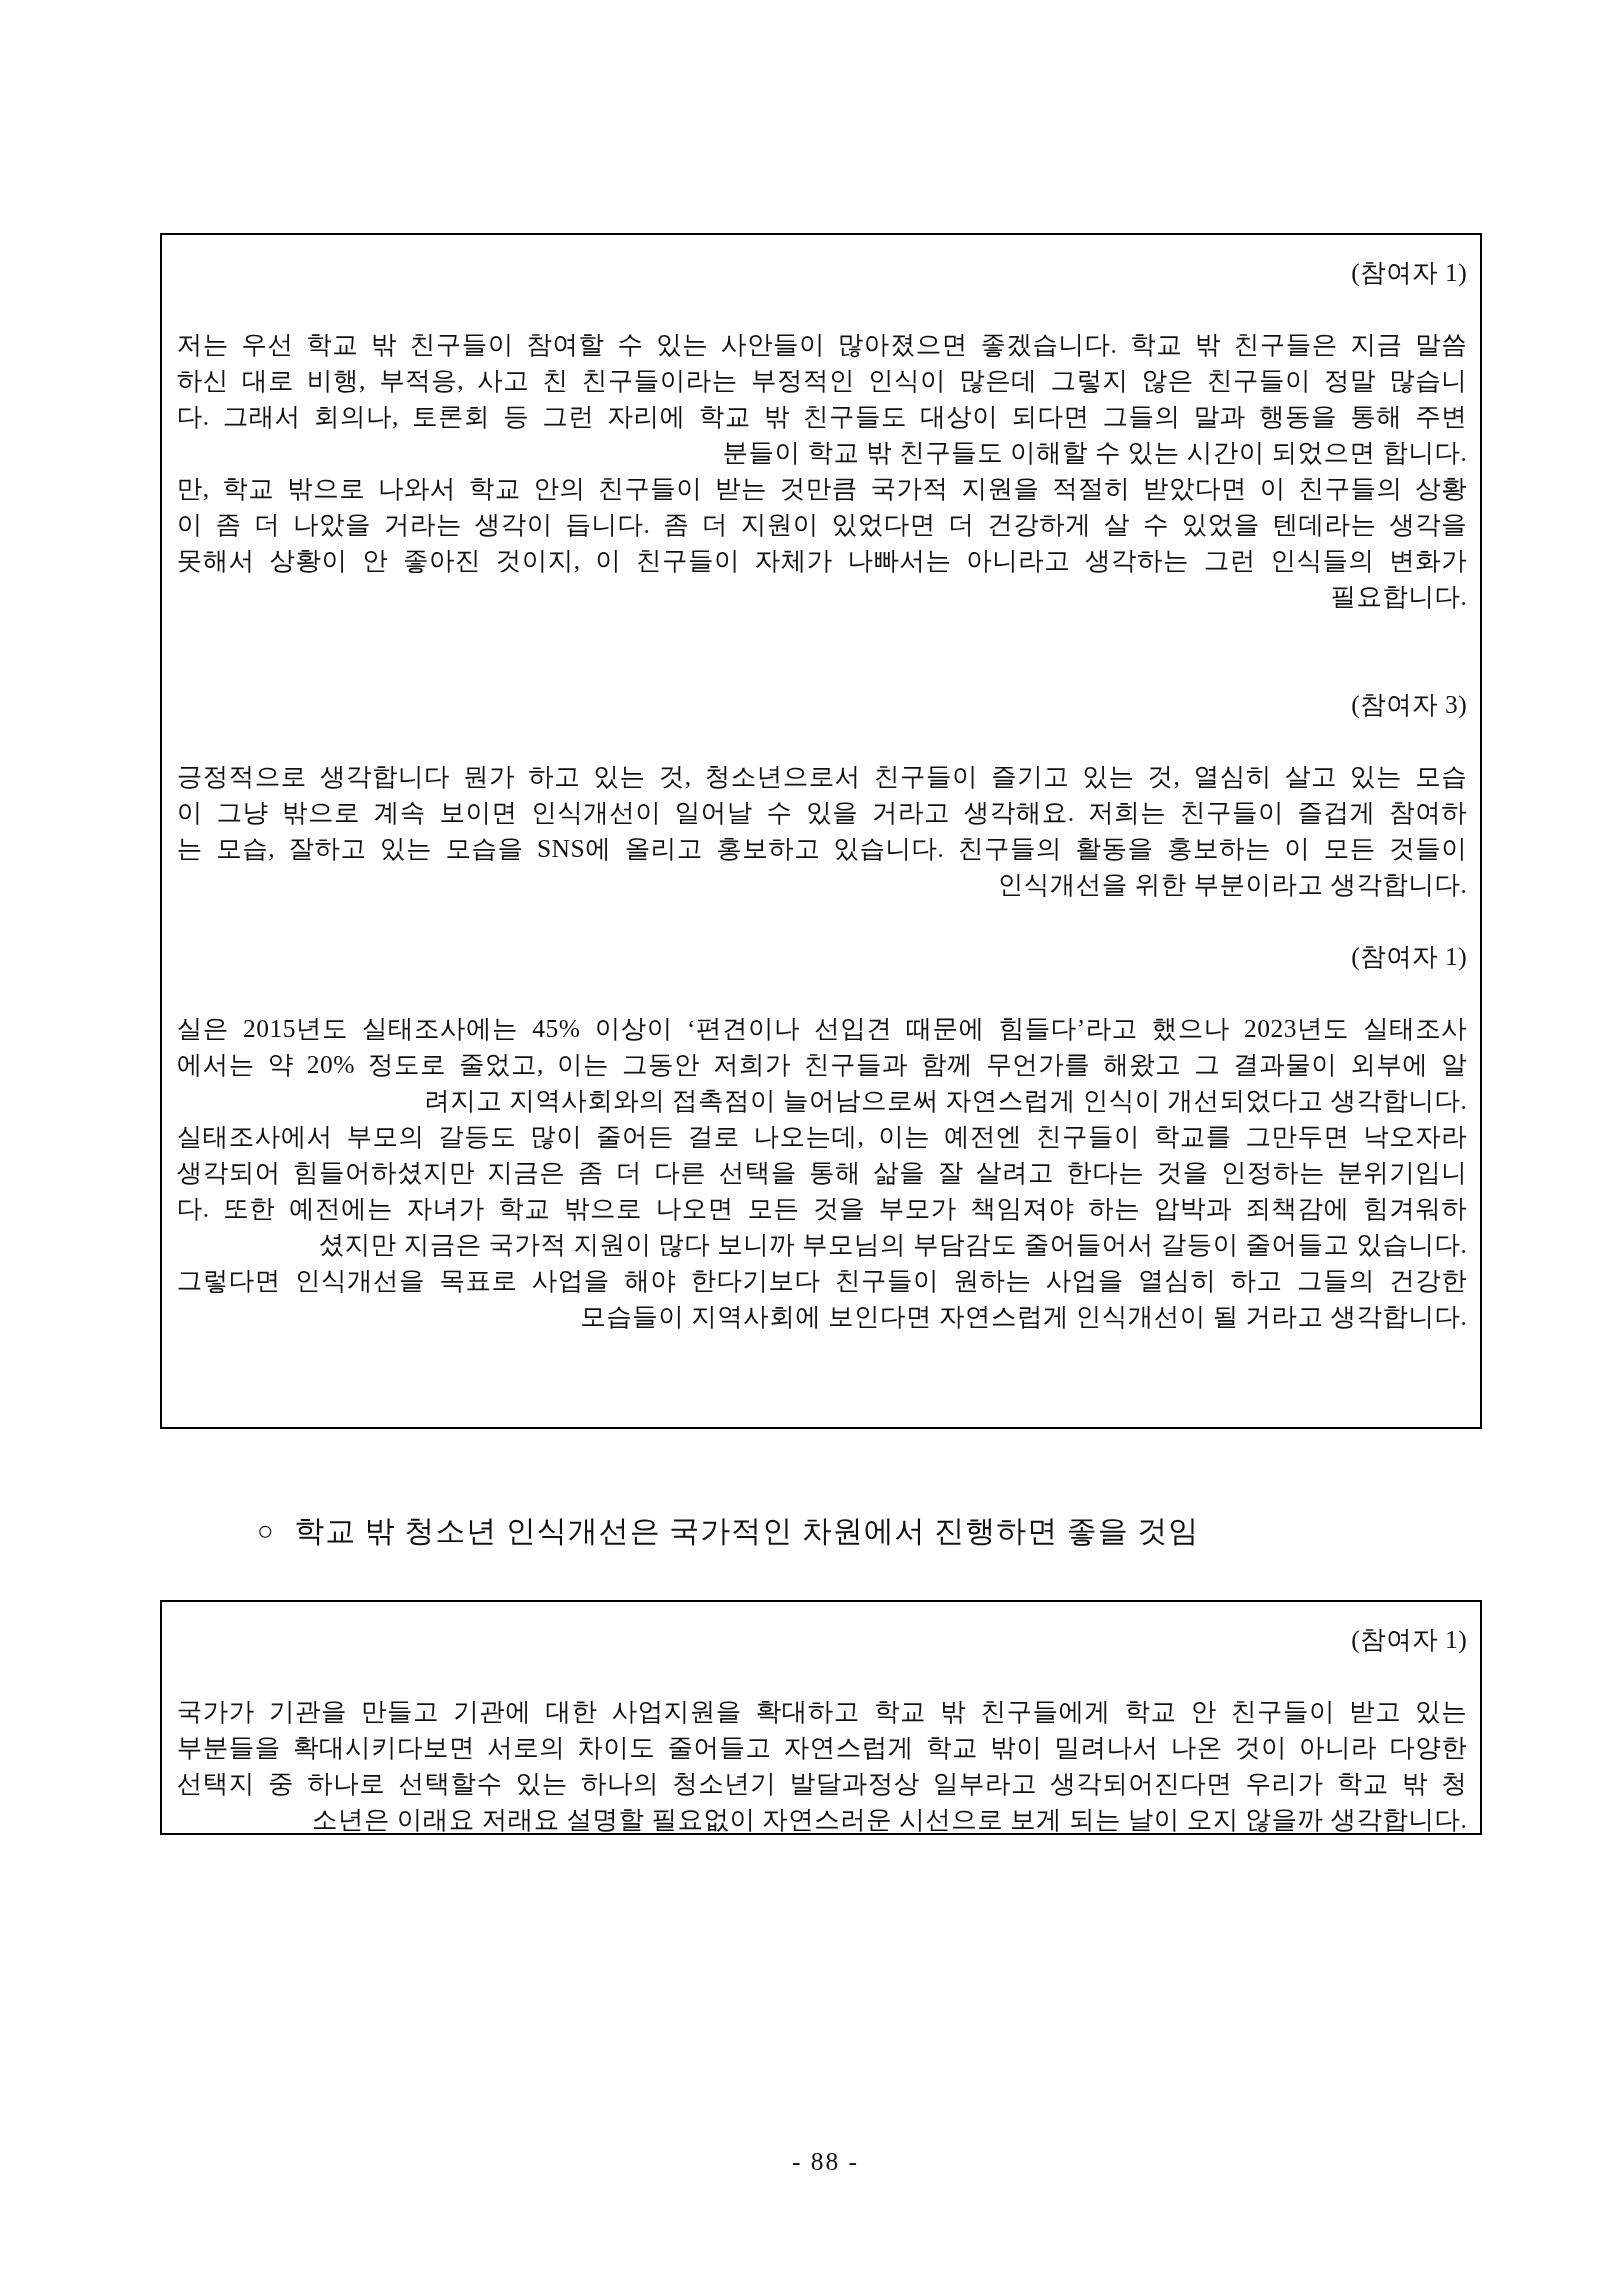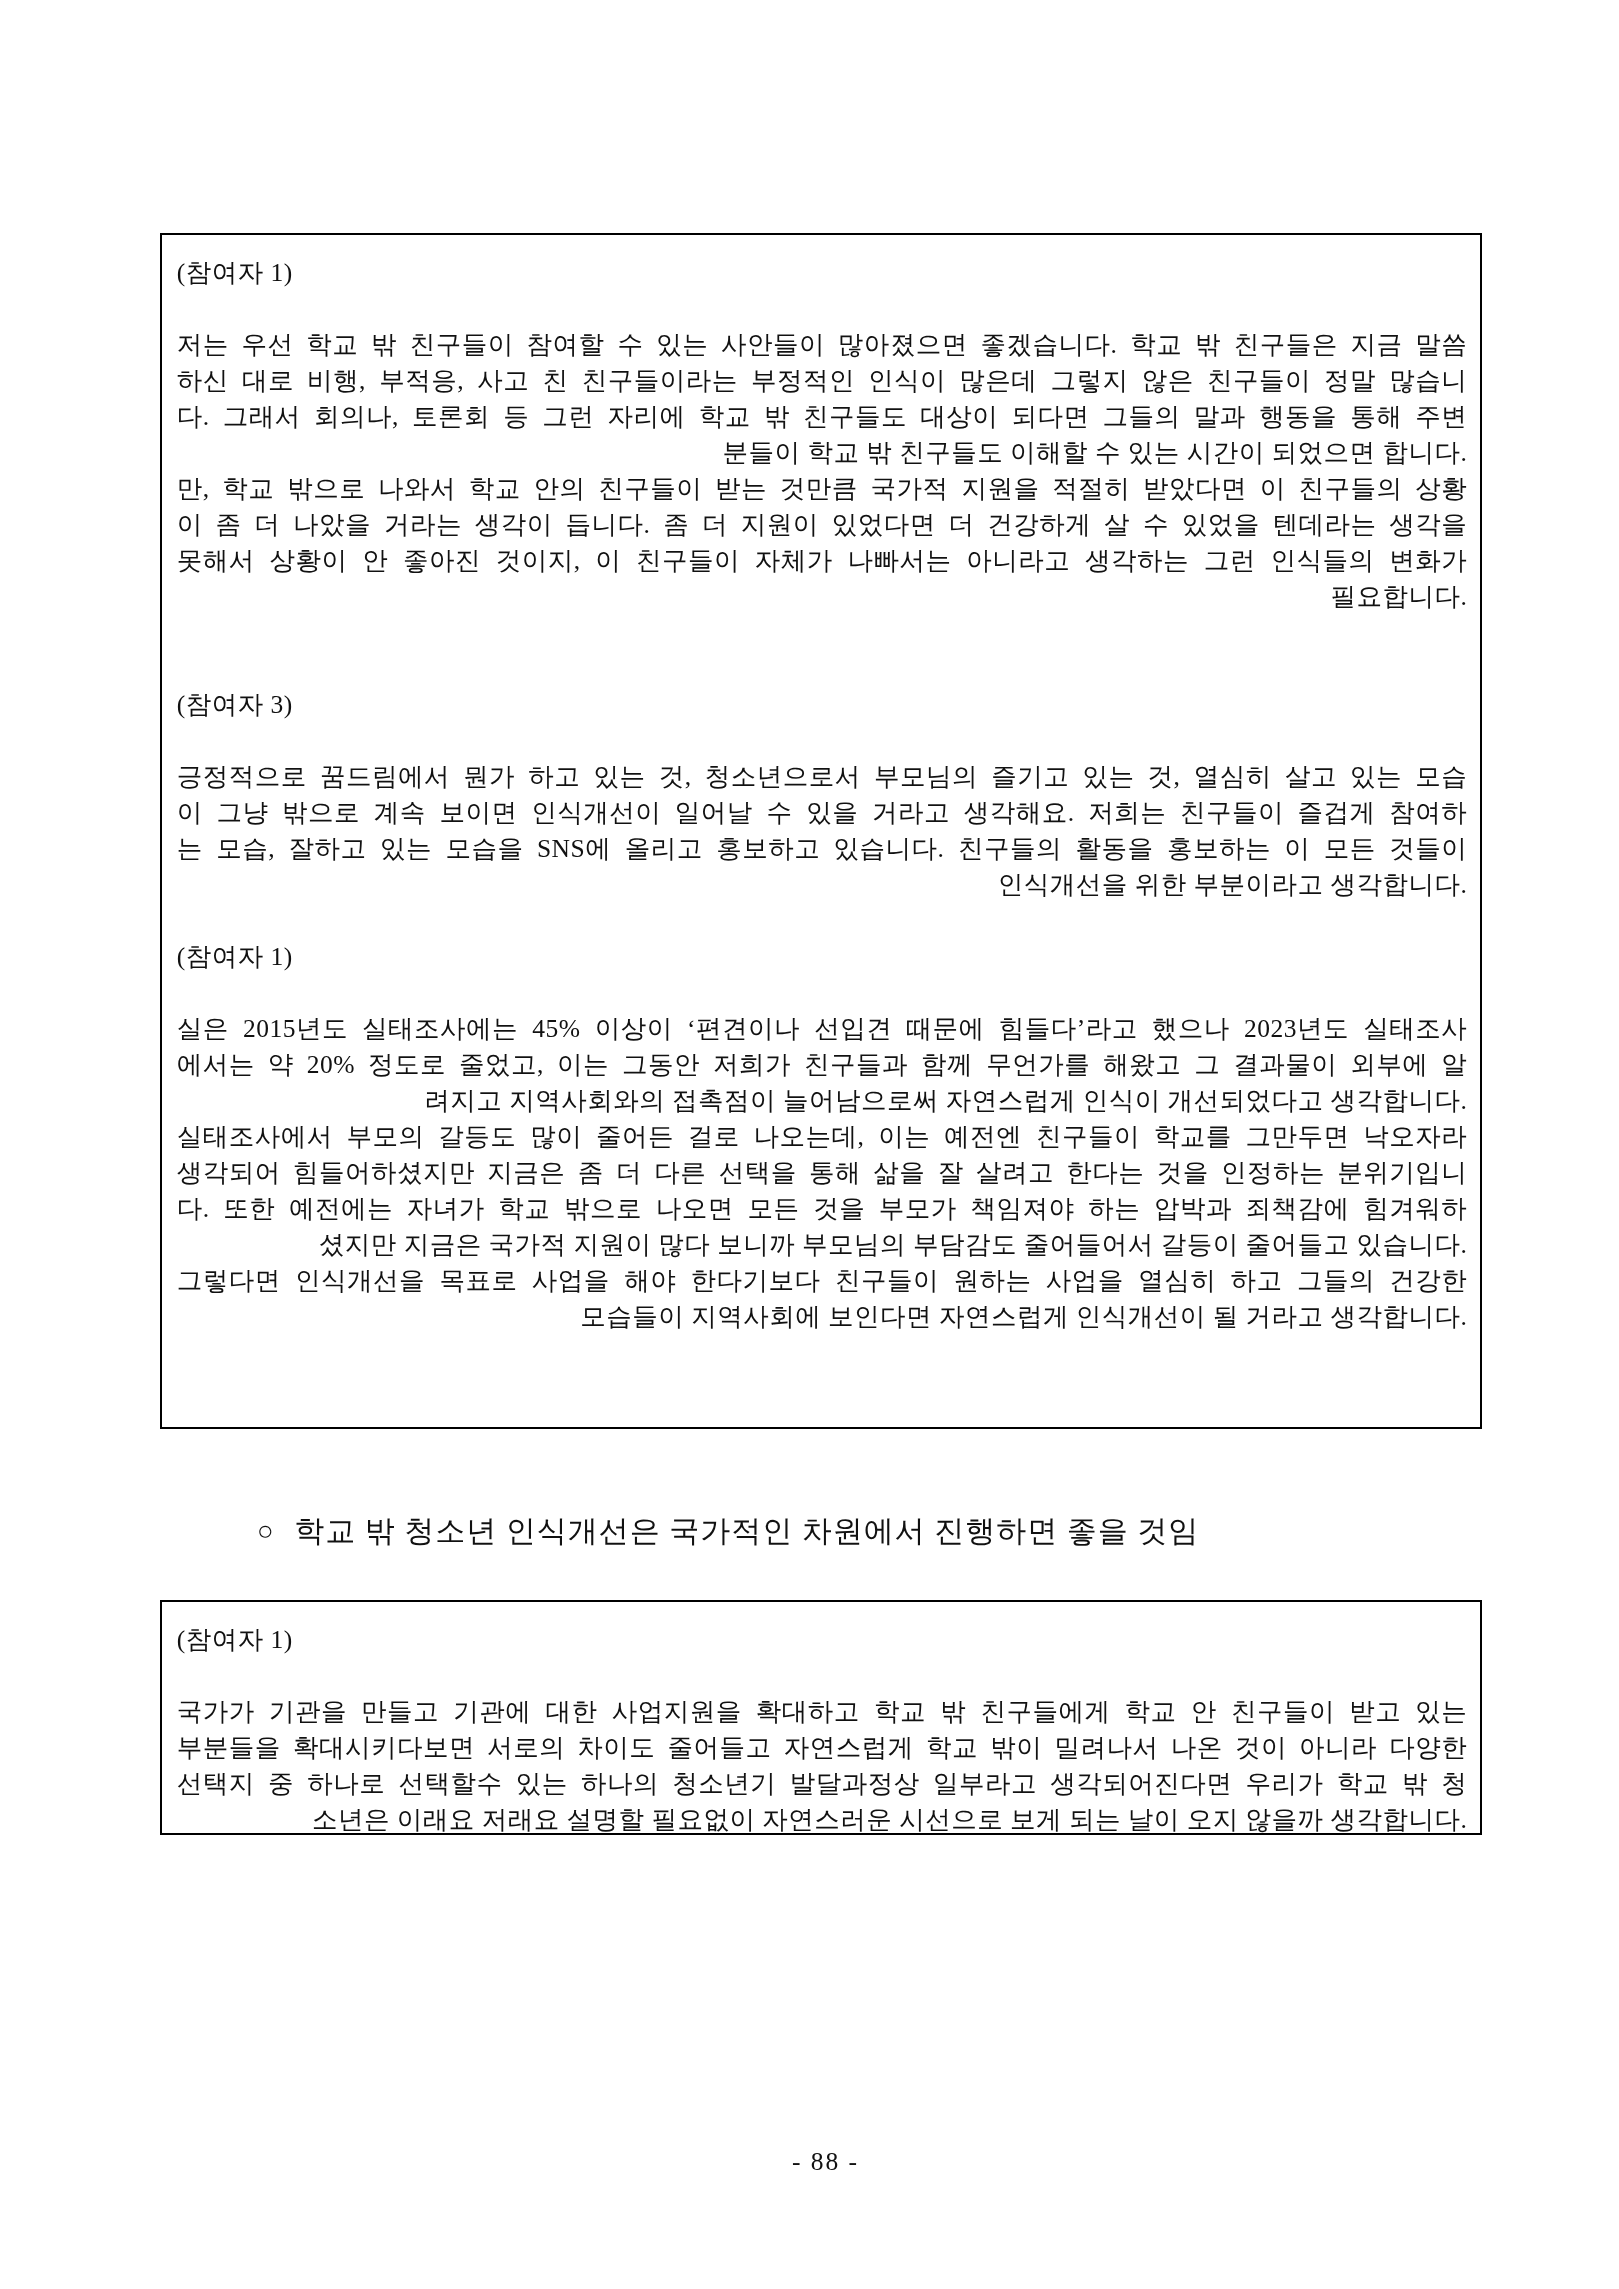--- a/index.html
+++ b/index.html
@@ -34,21 +34,21 @@
     height: 36px;
     overflow: hidden;
     letter-spacing: 0.5px;
     text-align: right;
   }
   .ln.j {
     text-align: justify;
     text-align-last: justify;
   }
   .gap { height: 36px; }
-  .speaker { text-align: left; }
+  .speaker { text-align: right; }
   .bullet-heading {
     position: absolute;
     top: 1510px;
     left: 257px;
     font-size: 30px;
     line-height: 41px;
     letter-spacing: 1px;
     white-space: nowrap;
   }
   .bullet-heading .bullet {
@@ -81,21 +81,21 @@
       <div class="ln j">다. 그래서 회의나, 토론회 등 그런 자리에 학교 밖 친구들도 대상이 되다면 그들의 말과 행동을 통해 주변</div>
       <div class="ln">분들이 학교 밖 친구들도 이해할 수 있는 시간이 되었으면 합니다.</div>
       <div class="ln j">만, 학교 밖으로 나와서 학교 안의 친구들이 받는 것만큼 국가적 지원을 적절히 받았다면 이 친구들의 상황</div>
       <div class="ln j">이 좀 더 나았을 거라는 생각이 듭니다. 좀 더 지원이 있었다면 더 건강하게 살 수 있었을 텐데라는 생각을</div>
       <div class="ln j">못해서 상황이 안 좋아진 것이지, 이 친구들이 자체가 나빠서는 아니라고 생각하는 그런 인식들의 변화가</div>
       <div class="ln">필요합니다.</div>
       <div class="gap"></div>
       <div class="gap"></div>
       <div class="ln speaker">(참여자 3)</div>
       <div class="gap"></div>
-      <div class="ln j">긍정적으로 꿈드림에서 뭔가 하고 있는 것, 청소년으로서 부모님의 즐기고 있는 것, 열심히 살고 있는 모습</div>
+      <div class="ln j">긍정적으로 생각합니다 뭔가 하고 있는 것, 청소년으로서 친구들이 즐기고 있는 것, 열심히 살고 있는 모습</div>
       <div class="ln j">이 그냥 밖으로 계속 보이면 인식개선이 일어날 수 있을 거라고 생각해요. 저희는 친구들이 즐겁게 참여하</div>
       <div class="ln j">는 모습, 잘하고 있는 모습을 SNS에 올리고 홍보하고 있습니다. 친구들의 활동을 홍보하는 이 모든 것들이</div>
       <div class="ln">인식개선을 위한 부분이라고 생각합니다.</div>
       <div class="gap"></div>
       <div class="ln speaker">(참여자 1)</div>
       <div class="gap"></div>
       <div class="ln j">실은 2015년도 실태조사에는 45% 이상이 ‘편견이나 선입견 때문에 힘들다’라고 했으나 2023년도 실태조사</div>
       <div class="ln j">에서는 약 20% 정도로 줄었고, 이는 그동안 저희가 친구들과 함께 무언가를 해왔고 그 결과물이 외부에 알</div>
       <div class="ln">려지고 지역사회와의 접촉점이 늘어남으로써 자연스럽게 인식이 개선되었다고 생각합니다.</div>
       <div class="ln j">실태조사에서 부모의 갈등도 많이 줄어든 걸로 나오는데, 이는 예전엔 친구들이 학교를 그만두면 낙오자라</div>

